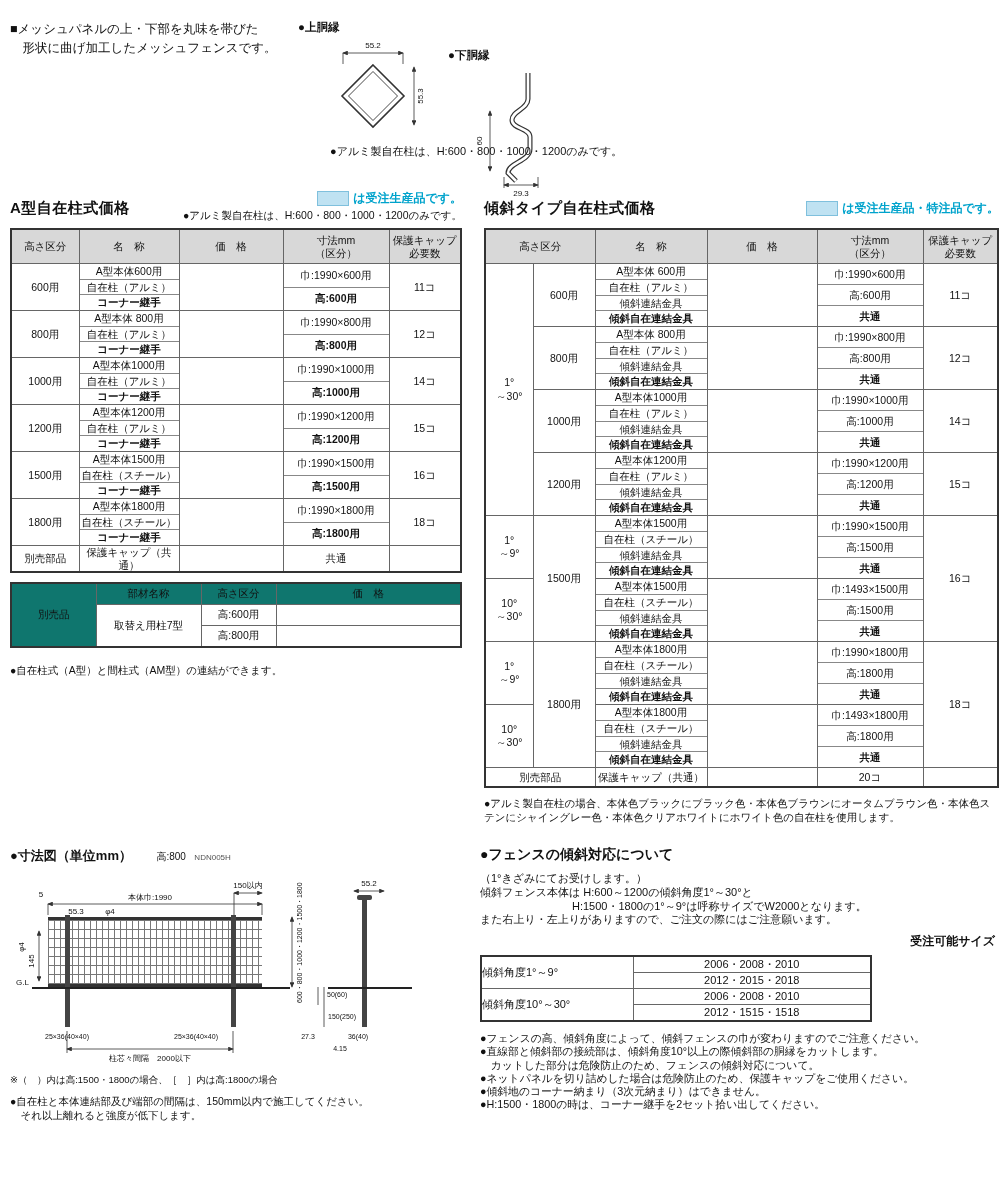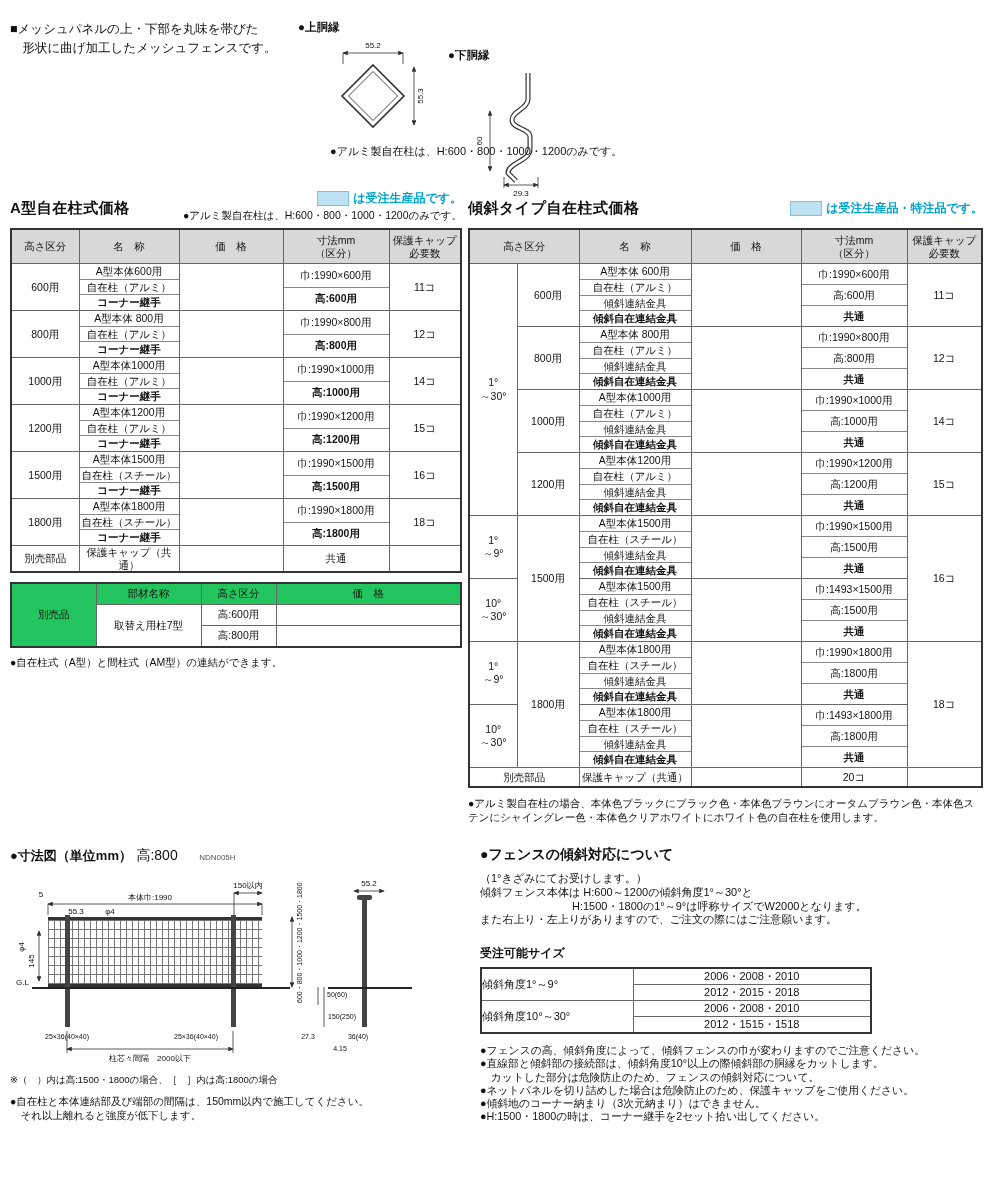--- a/index.html
+++ b/index.html
@@ -9,21 +9,21 @@
 
   
   .intro{left:10px;top:20px;font-size:12.5px;line-height:1.55;}
   .up-dia{left:298px;top:20px;width:160px;}
   .low-dia{left:448px;top:18px;width:175px;margin-top:30px;}
   .dia-label{font-size:11.5px;font-weight:bold;margin-bottom:2px;}
   .alumi-top{left:330px;top:144px;font-size:11px;}
 
   
   .secA{left:10px;top:196px;width:452px;}
-  .secB{left:468px;top:196px;width:515px;}
+  .secB{left:484px;top:196px;width:515px;}
   .sec-head{position:relative;height:32px;}
   .sec-title{position:absolute;left:0;top:3px;font-size:15px;font-weight:bold;letter-spacing:.5px;}
   .legend{position:absolute;right:0;display:flex;align-items:center;gap:4px;}
   .legend.la{top:-6px;}
   .legend.lb{top:4px;}
   .legend-box{display:inline-block;width:30px;height:13px;background:#bfe2f2;border:1px solid #7fc0dd;}
   .legend-text{font-size:12px;font-weight:bold;color:#00a3cc;}
   .sec-note{position:absolute;right:0;top:13px;font-size:10.5px;}
 
   
@@ -34,29 +34,29 @@
   .stack>div{flex:1 1 0;display:flex;align-items:center;justify-content:center;border-bottom:1px solid #888;}
   .stack>div:last-child{border-bottom:none;font-weight:bold;}
   .tA .stack{height:46px;}
   .tB .stack{height:62px;}
   table.price tr.extra td{height:18px;}
   .angle div{line-height:1.25;}
 
   
   table.spare{border-collapse:collapse;table-layout:fixed;border:2px solid #333;margin-top:9px;width:450px;}
   table.spare td{border:1px solid #666;font-size:10.5px;text-align:center;vertical-align:middle;height:20px;padding:0;}
-  table.spare td.ghead{background:#22c55e;margin-left:40px;}
-  .footnoteA{margin-top:8px;font-size:10.5px;}
+  table.spare td.ghead{background:#0f766e;margin-left:40px;}
+  .footnoteA{margin-top:16px;font-size:10.5px;}
   .footnoteB{margin-top:8px;font-size:10.5px;line-height:1.35;width:513px;}
 
   
   .draw-sec{left:10px;top:846px;width:470px;}
   .d-title{font-size:13px;font-weight:bold;}
-  .d-href{font-size:14px;margin-left:0;}
-  .d-code{font-size:8px;color:#555;margin-left:17px;}
+  .d-href{font-size:10px;margin-left:20px;}
+  .d-code{font-size:8px;color:#555;margin-left:4px;}
   .fig{position:relative;width:470px;height:200px;margin-top:4px;}
   .mesh{position:absolute;left:38px;top:48px;width:214px;height:64px;
         background-image:repeating-linear-gradient(90deg,#777 0,#777 1px,transparent 1px,transparent 6px),
                          repeating-linear-gradient(180deg,#777 0,#777 1px,transparent 1px,transparent 9px);
         border-top:3px solid #333;border-bottom:3px solid #333;}
   .post{position:absolute;top:46px;width:5px;height:112px;background:#444;}
   .post-a{left:55px;} .post-b{left:221px;}
   .gline{position:absolute;left:22px;top:118px;width:258px;height:2px;background:#222;}
   .spost{position:absolute;left:352px;top:30px;width:5px;height:128px;background:#444;}
   .scap{position:absolute;left:347px;top:26px;width:15px;height:5px;background:#444;border-radius:2px;}
@@ -72,21 +72,21 @@
   .d-note{margin-top:5px;font-size:9.5px;}
   .d-note2{font-size:10.5px;line-height:1.3;}
   .d-note2.first{margin-top:8px;}
 
   
   .slope-sec{left:480px;top:846px;width:515px;}
   .s-head{font-size:14px;font-weight:bold;margin-bottom:8px;}
   .s-line{font-size:11px;line-height:13.8px;}
   .s-line .accent{color:#00a3cc;}
   .s-indent{padding-left:92px;}
-  .o-title{font-size:12px;font-weight:bold;margin-top:18px;}
+  .o-title{font-size:12px;font-weight:bold;margin-top:6px;text-align:right;}
   table.order{border-collapse:collapse;table-layout:fixed;border:2px solid #333;margin-top:5px;width:390px;}
   table.order td{border:1px solid #666;font-size:11px;height:15px;text-align:center;vertical-align:middle;padding:0;}
   table.order td.olab{text-align:left;}
   .bullets{margin-top:10px;}
   .bullets div{font-size:10.8px;line-height:13.2px;}
 </style>
 </head>
 <body>
 
 <div class="page">

